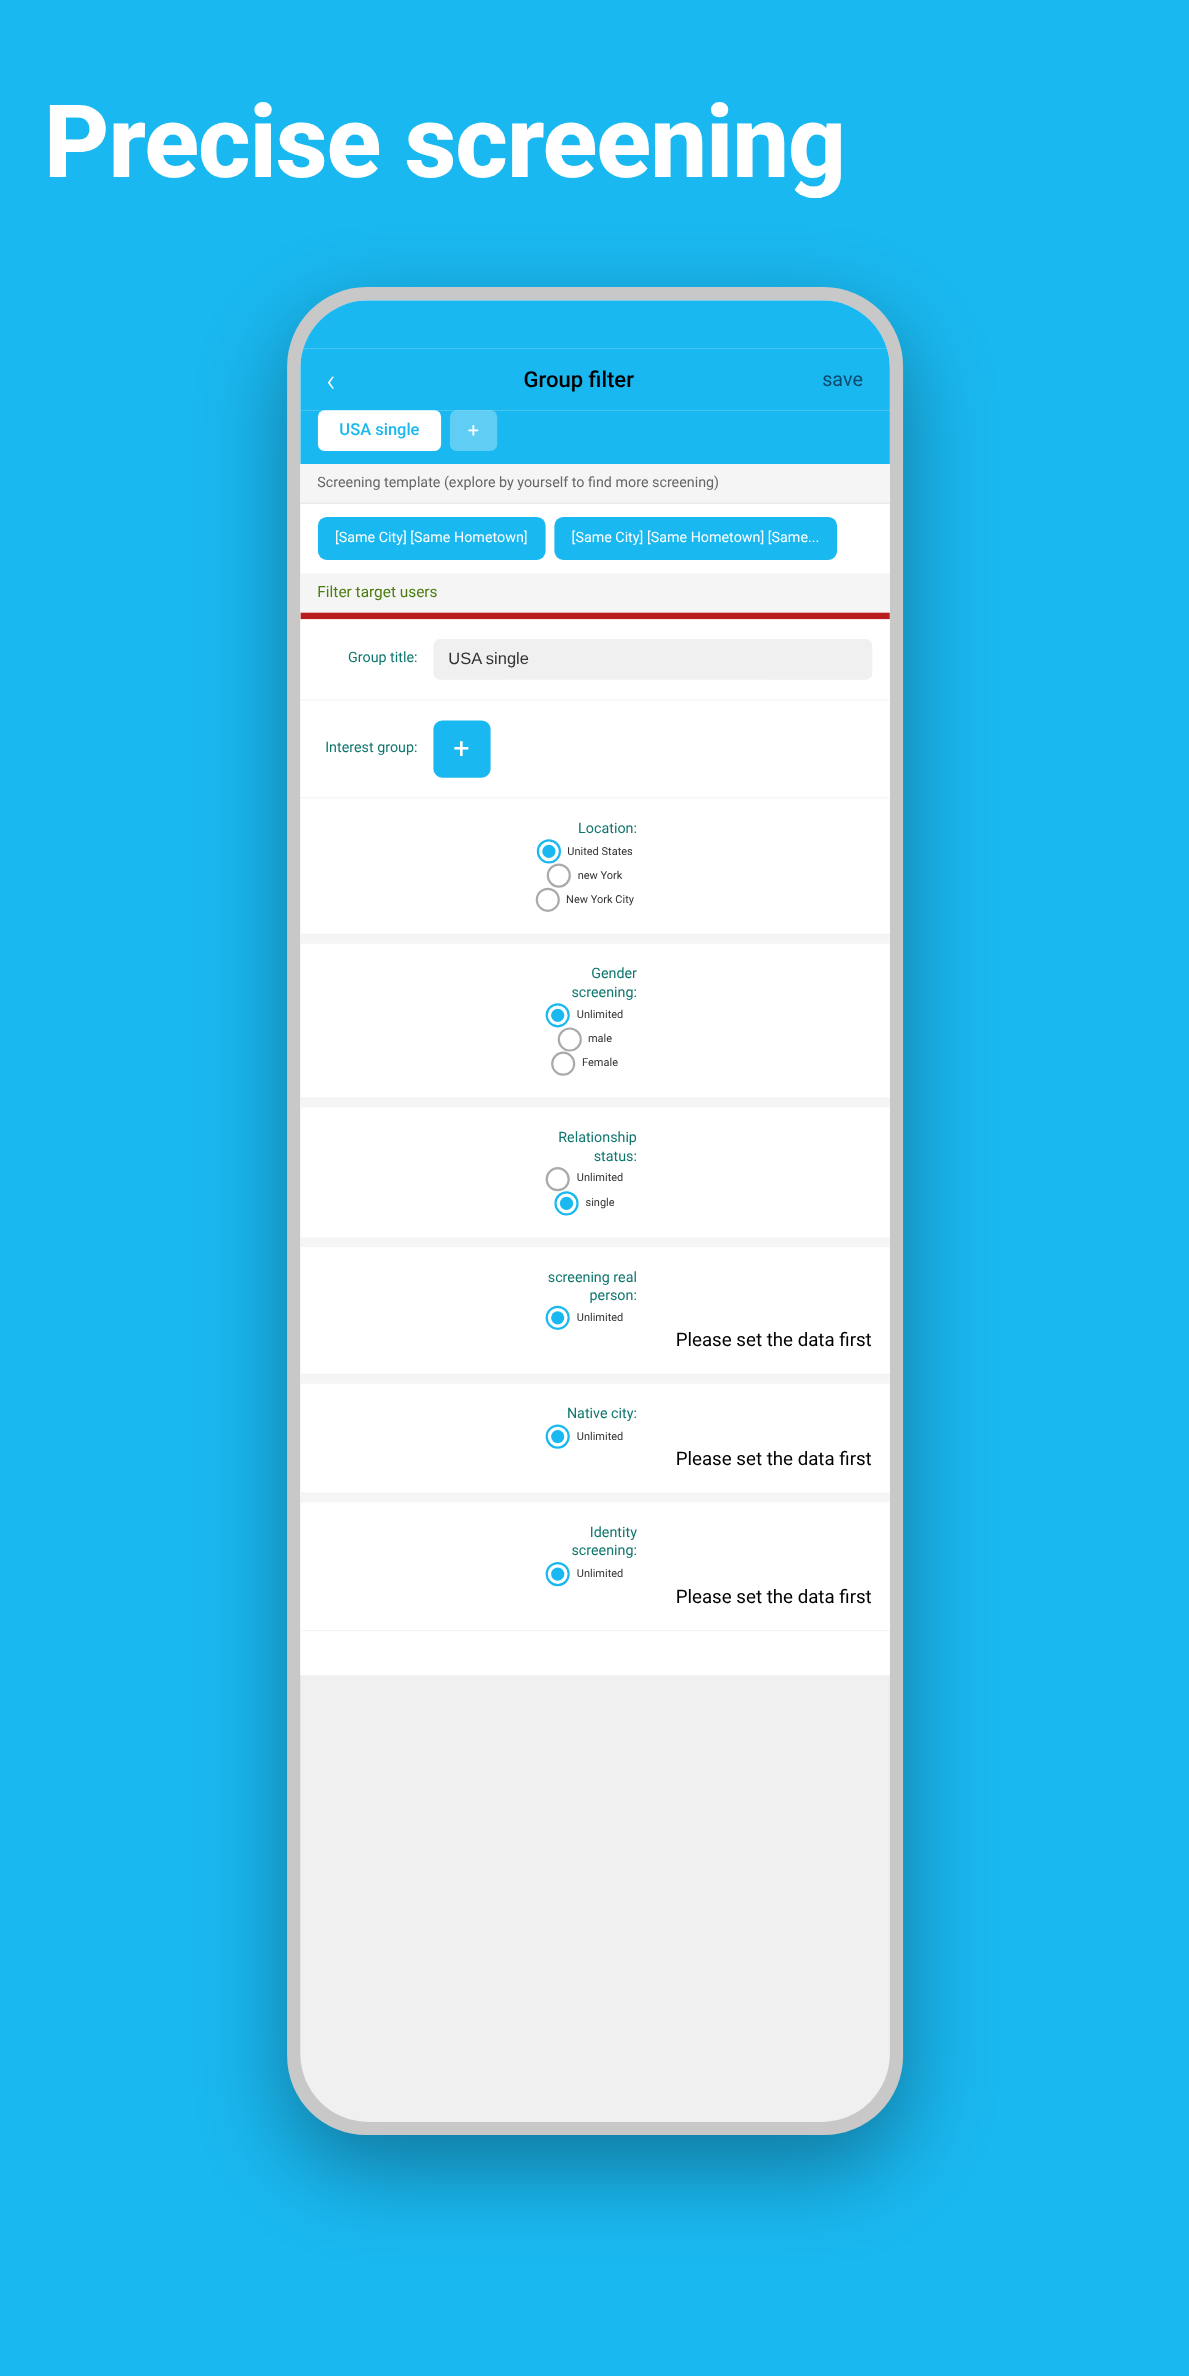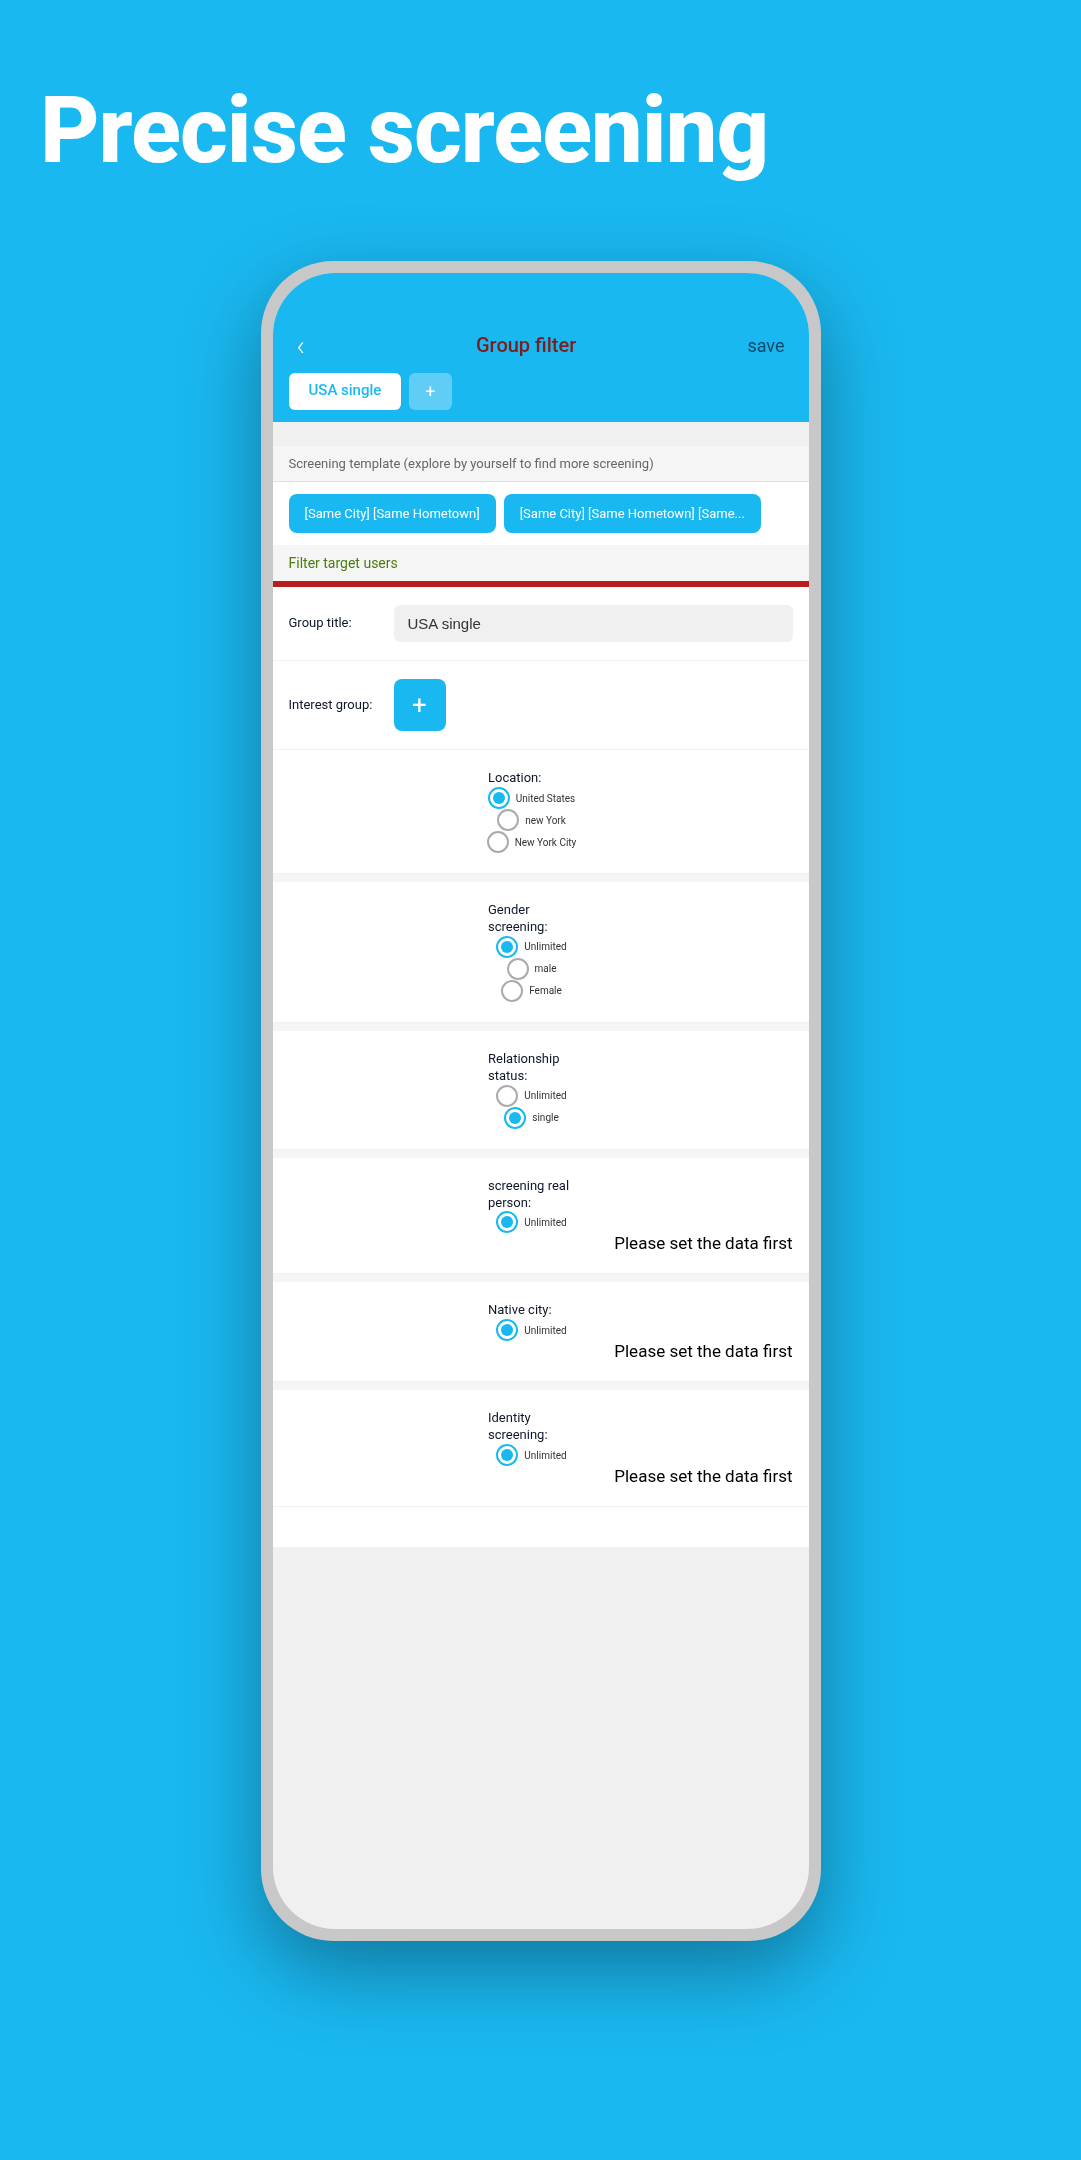--- a/index.html
+++ b/index.html
@@ -68,21 +68,21 @@
       padding: 0 24px;
     }
 
     .nav-back {
       color: white;
       font-size: 28px;
       font-weight: 300;
     }
 
     .nav-title {
-      color: #7f1d1d;
+      color: #000000;
       font-size: 20px;
       font-weight: 500;
       text-align: center;
     }
 
     .nav-save {
       color: #0c4a6e;
       font-size: 18px;
     }
 
@@ -109,21 +109,20 @@
       padding: 8px 16px;
       border-radius: 6px;
       font-size: 18px;
     }
 
     
     .content-area {
       background: white;
       flex: 1;
       overflow-y: auto;
-      margin-top: 24px;
     }
 
     
     .template-section {
       background: #f5f5f5;
       padding: 10px 16px;
       font-size: 13px;
       color: #666;
       border-bottom: 1px solid #e0e0e0;
     }
@@ -157,23 +156,24 @@
     
     .form-row {
       display: flex;
       align-items: center;
       padding: 18px 16px;
       border-bottom: 1px solid #f0f0f0;
       background: white;
     }
 
     .form-label {
-      color: #0f172a;
+      color: #0f766e;
       font-size: 13px;
       width: 105px;
+      text-align: right;
       padding-right: 14px;
       flex-shrink: 0;
       line-height: 1.3;
     }
 
     .form-input {
       flex: 1;
       background: #f0f0f0;
       border: none;
       border-radius: 6px;

